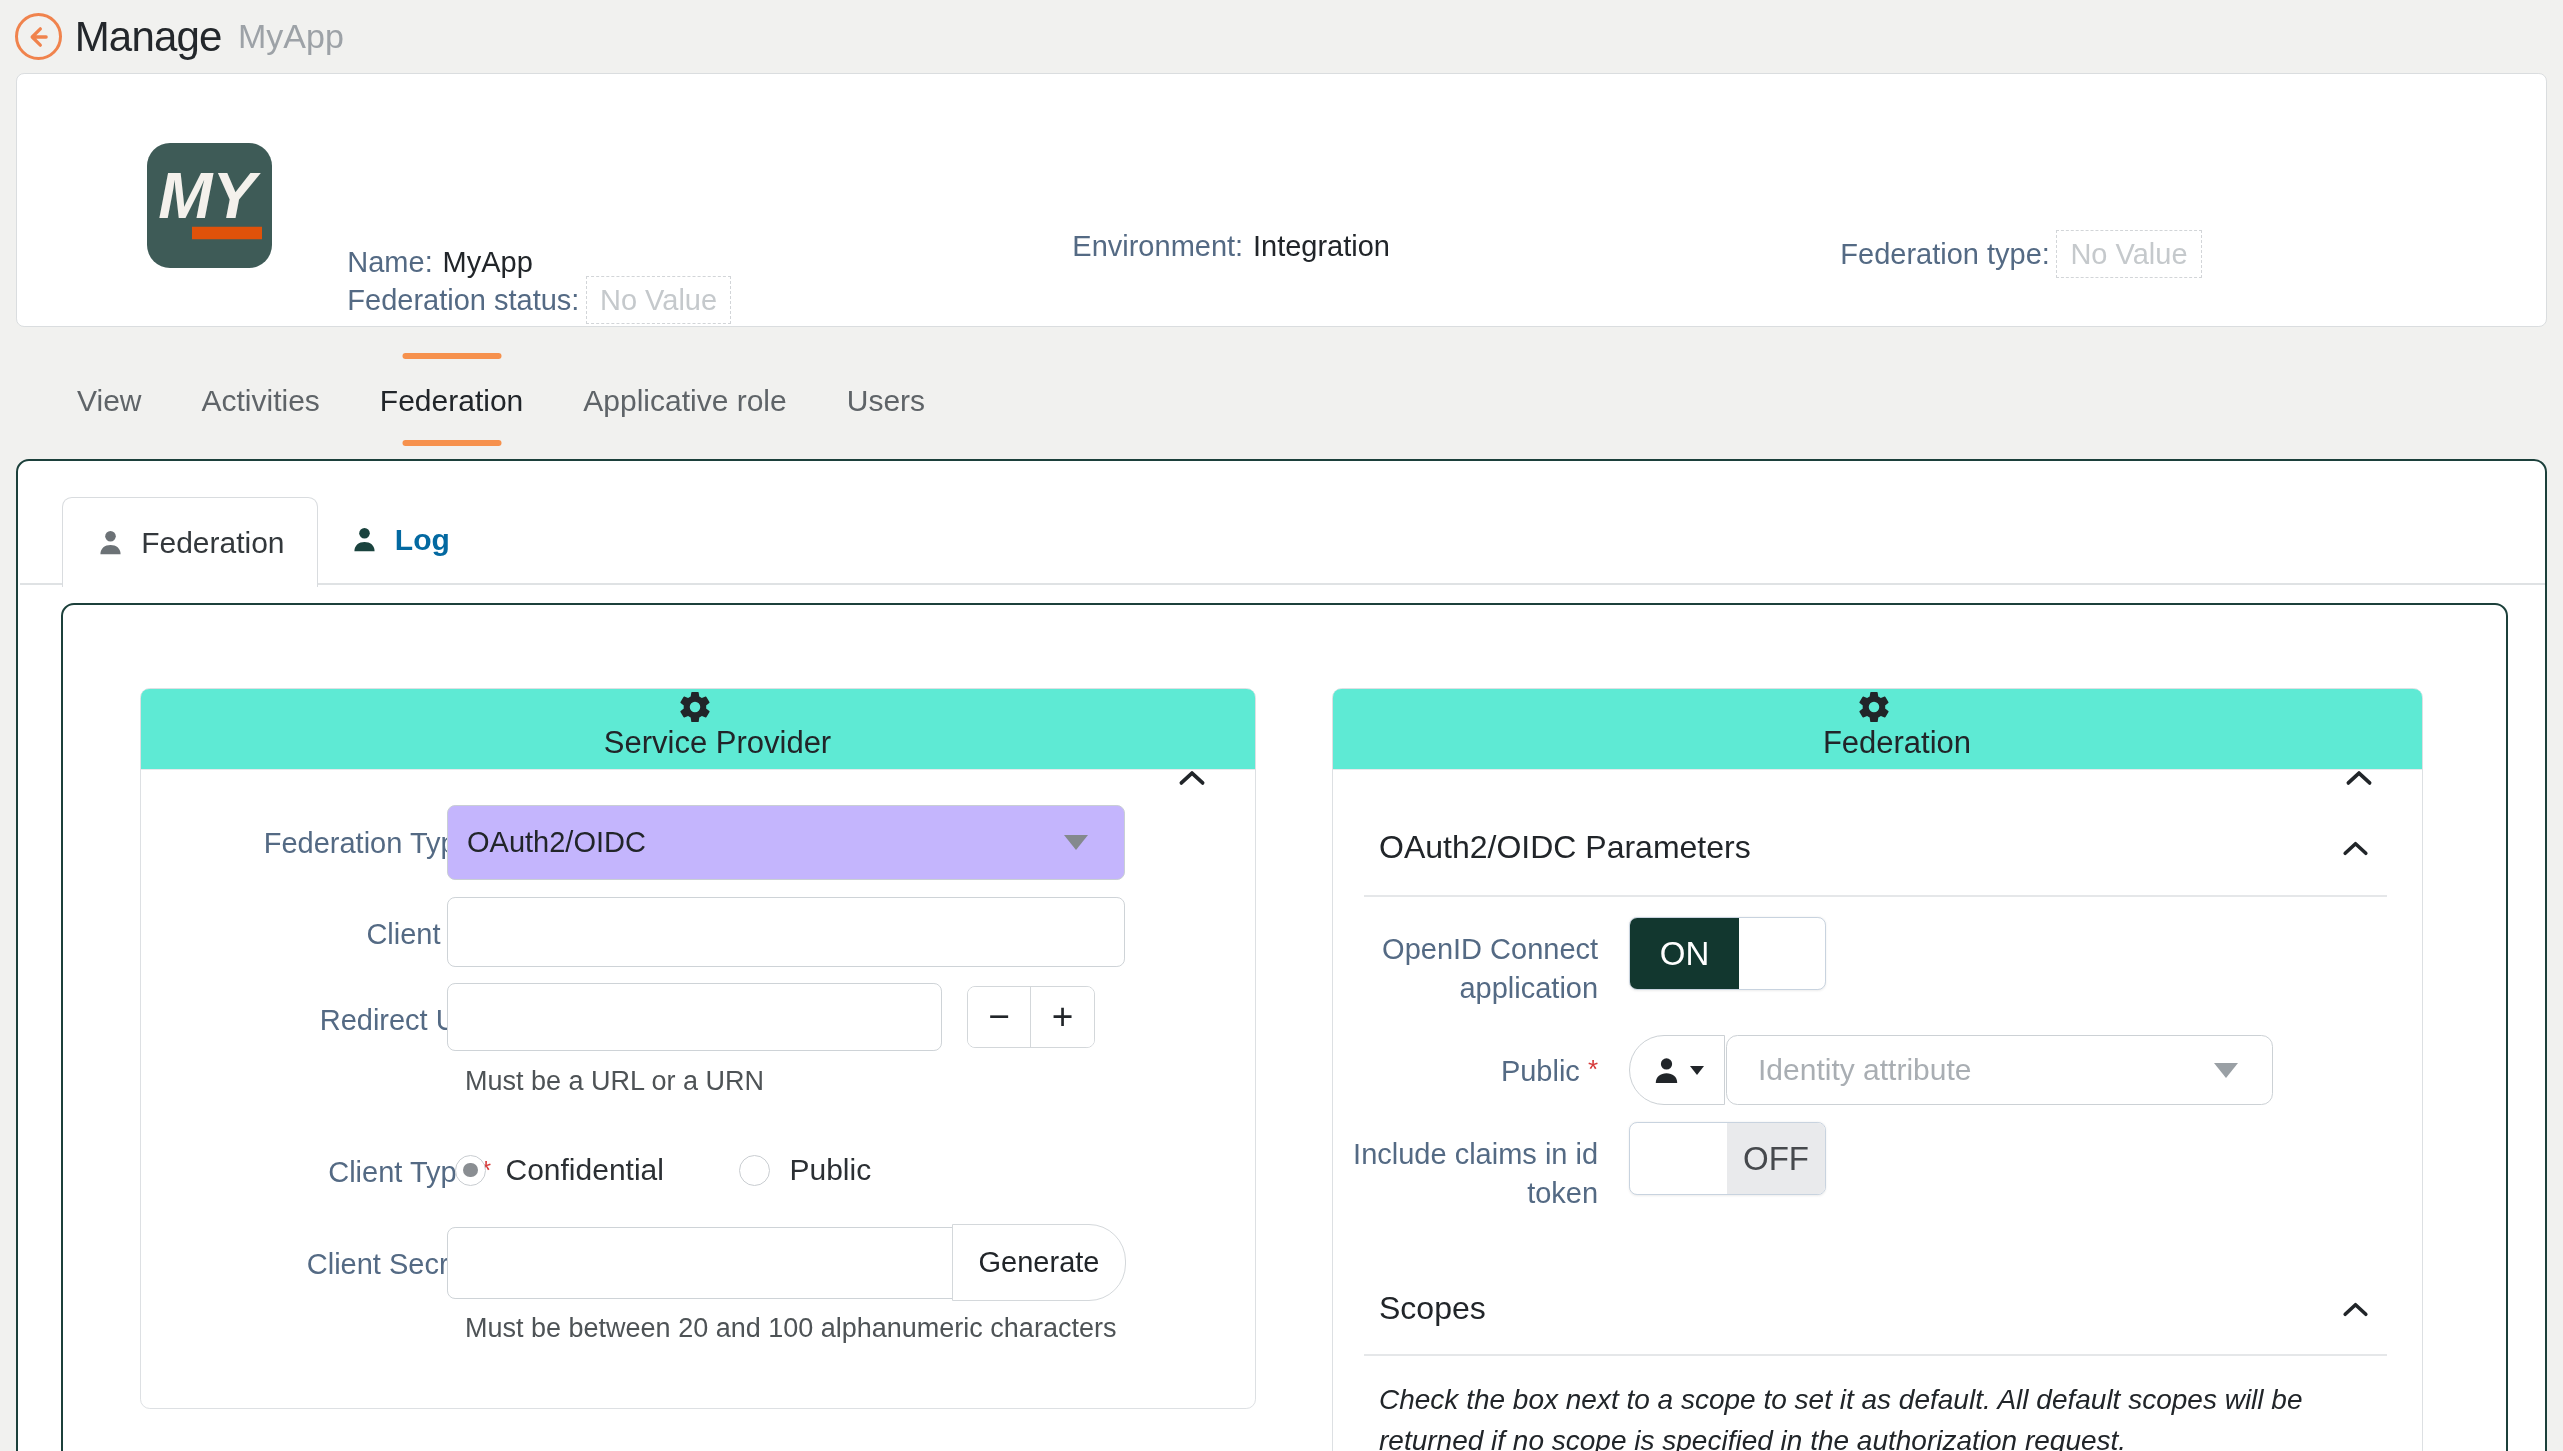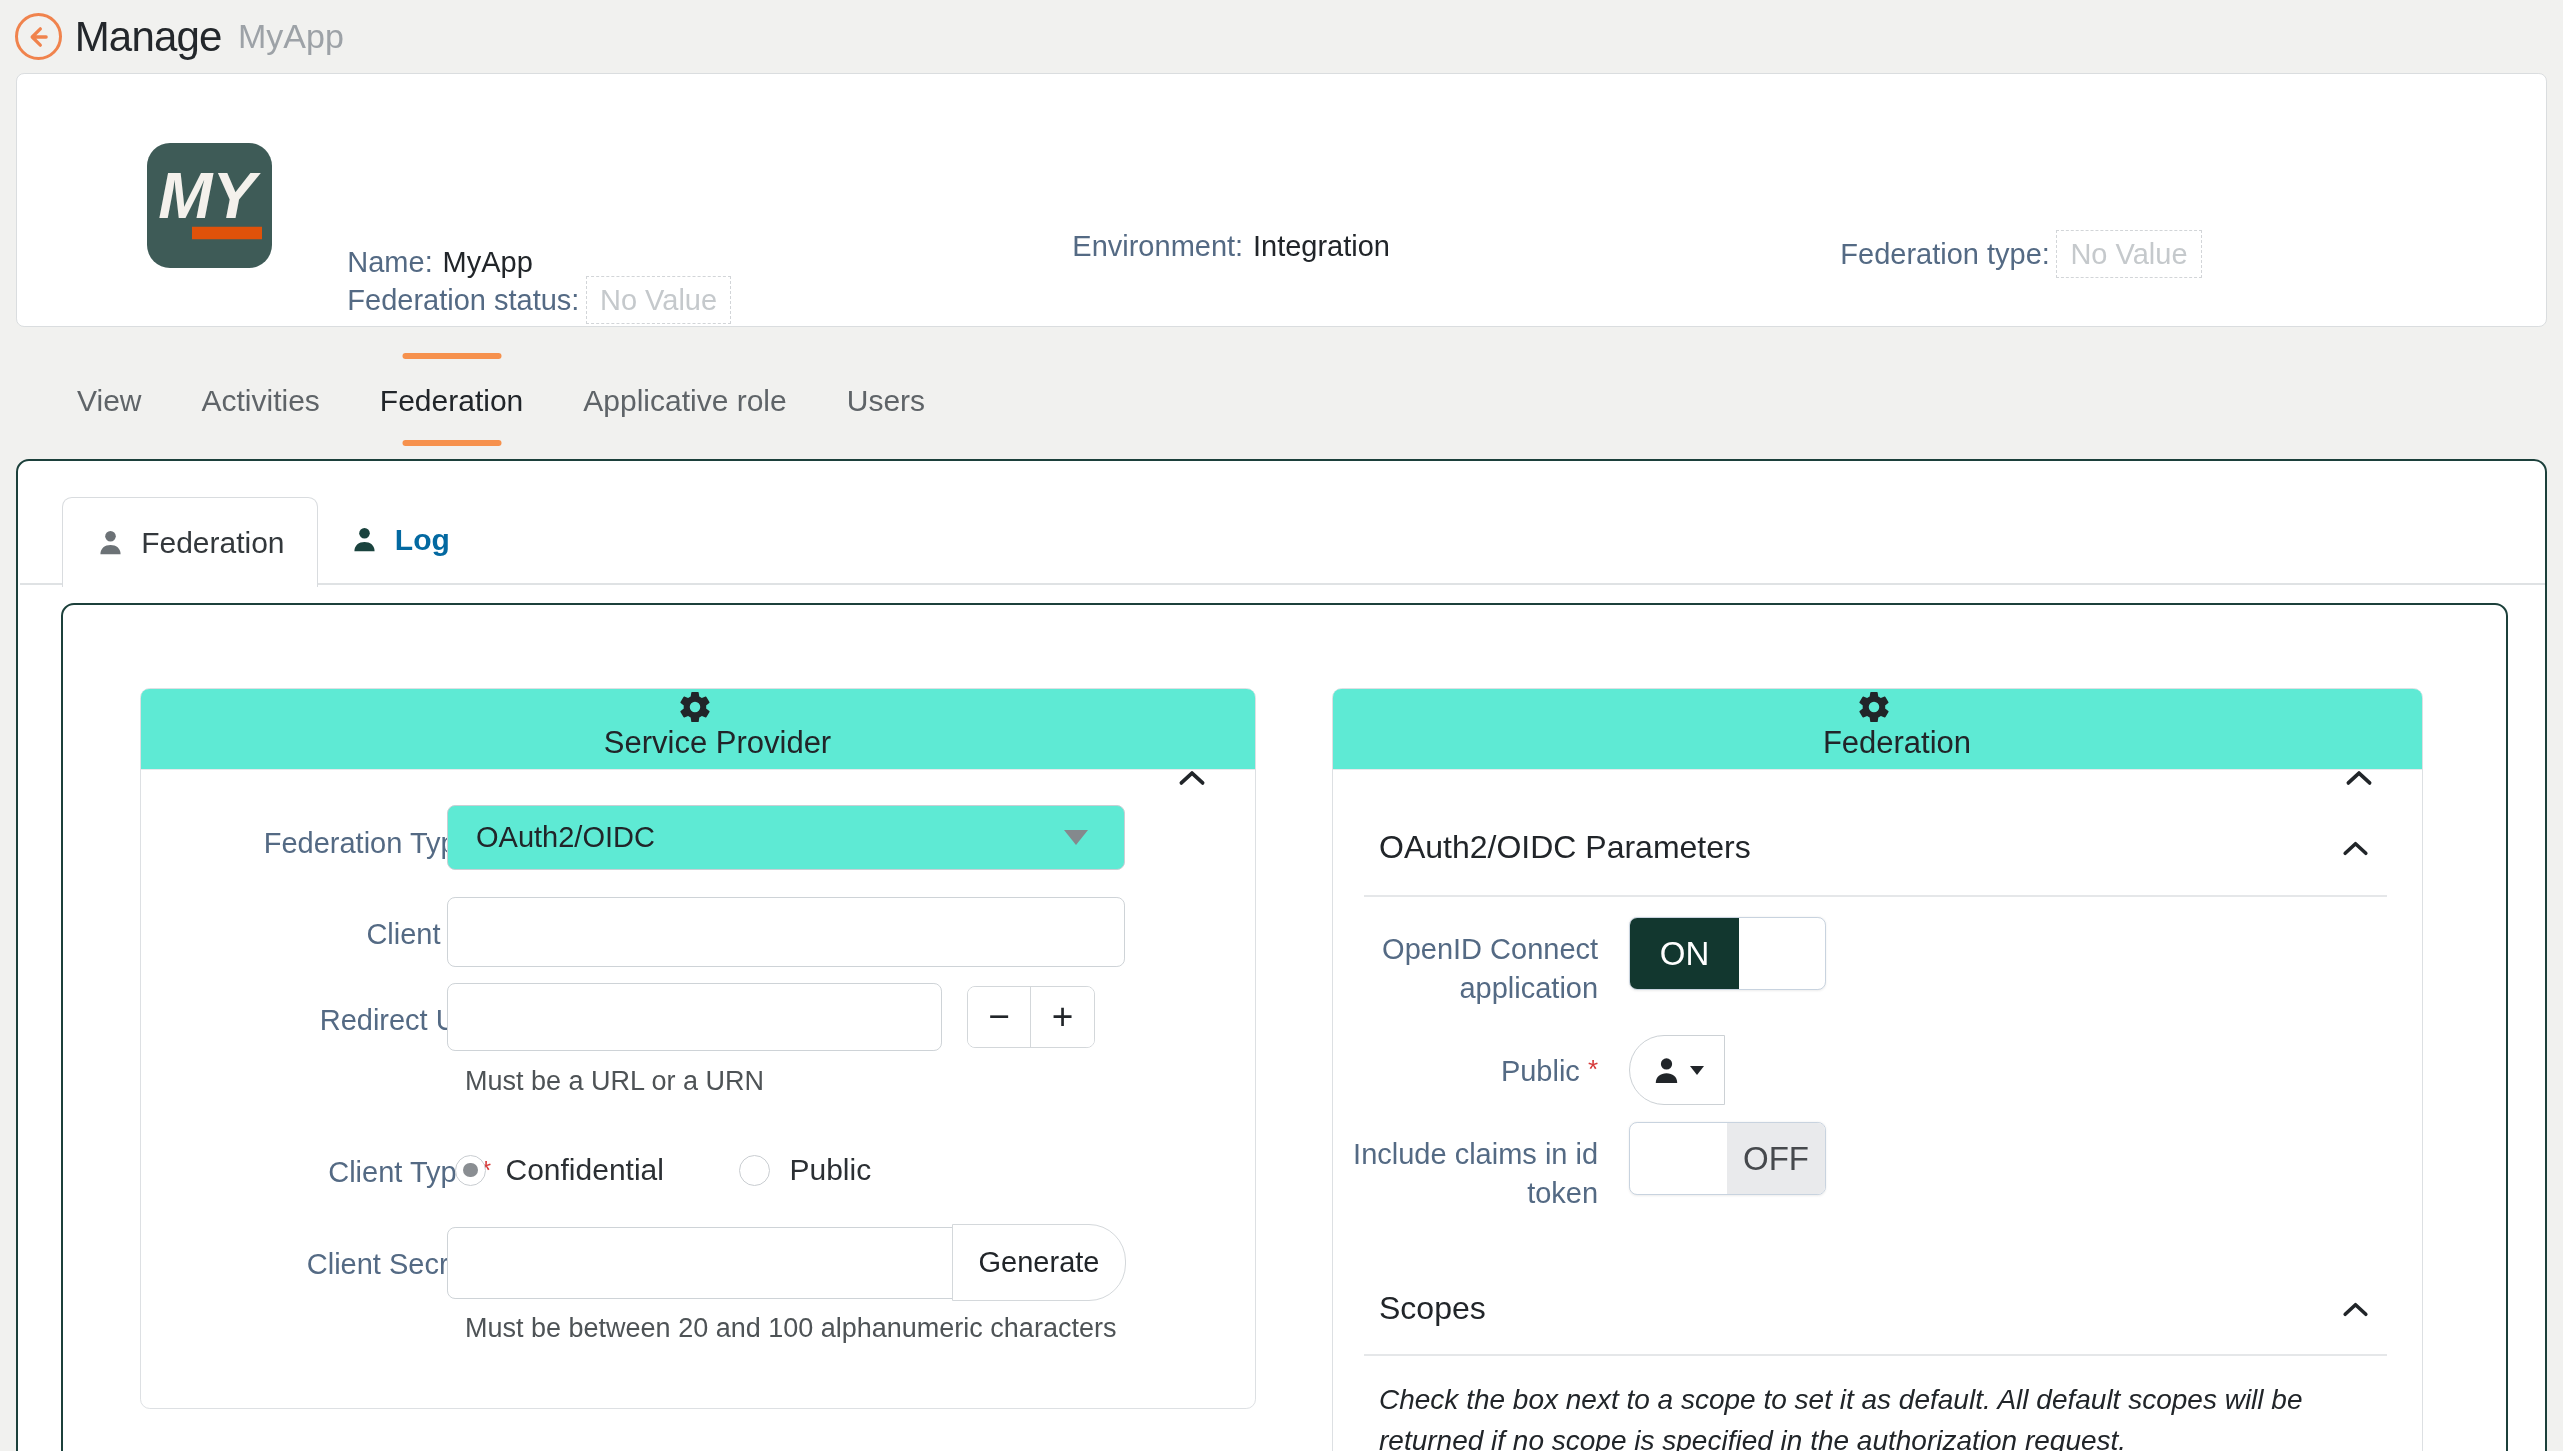--- a/index.html
+++ b/index.html
@@ -205,21 +205,21 @@
       <span class="chev" style="display:flex;">
         <svg width="34" height="34" viewBox="0 0 24 24">
             <path d="M4.5 15.5 12 8.5l7.5 7" stroke="#212529" stroke-width="2.6" fill="none" stroke-linecap="round" stroke-linejoin="round"></path>
           </svg>
       </span>
     </div>
 
     <div class="form-label" style="left:0; width:350px; top:137px;">
       <span>Federation Type</span><span class="req">*</span>
     </div>
-    <div class="select-box" style="position:absolute; left:306px; top:116px; width:678px; height:65px; background:#5eead4; border:1.6px solid #c9cfd4; padding-left:28px;">
+    <div class="select-box" style="position:absolute; left:306px; top:116px; width:678px; height:75px; background:#c4b5fd; border:1.6px solid #c9cfd4; padding-left:19px;">
       <span>OAuth2/OIDC</span>
       <span class="caret-down" style="position:absolute; right:36px;"></span>
     </div>
 
     <div class="form-label" style="left:0; width:350px; top:228px;">
       <span>Client Id</span><span class="req">*</span>
     </div>
     <input class="text-input" style="position: absolute; left: 306px; top: 208px; width: 678px; height: 70px;" value="">
 
     <div class="form-label" style="left:0; width:350px; top:314px;">
@@ -285,20 +285,24 @@
     </div>
     <div style="position:absolute; left:296px; top:346px; width:96px; height:70px; background:#fff; border:1.6px solid #ccd1d5; border-radius:35px 0 0 35px; display:flex; align-items:center; justify-content:center; gap:6.5px; cursor:pointer;">
       <span style="display:flex;">
         <svg width="33" height="33" viewBox="0 0 24 24" fill="#212529">
             <circle cx="12" cy="7.2" r="4.1"></circle>
             <path d="M4.2 21c0-4.5 3.5-7 7.8-7s7.8 2.5 7.8 7z"></path>
           </svg>
       </span>
       <span class="caret-down" style="border-left-width:7.3px; border-right-width:7.3px; border-top-width:9.8px; border-top-color:#212529;"></span>
     </div>
+    <div class="select-box" style="position:absolute; left:393px; top:346px; width:547px; height:70px; background:#fff; border:1.6px solid #ccd1d5; border-radius:11.4px; padding-left:31px;">
+      <span style="color:#a9aeb3; font-size:30px;">Identity attribute</span>
+      <span class="caret-down" style="position:absolute; right:34px; border-top-color:#9aa0a5;"></span>
+    </div>
 
     <div class="form-label" style="left:4.1px; width:261px; top:446px; line-height:1.35;">Include claims in id token</div>
     <div class="toggle" style="left:296px; top:433px;">
       <span class="toggle-off-seg">OFF</span>
     </div>
 
     <div class="section-heading" style="left:46px; top:601px;">Scopes</div>
     <span style="position:absolute; right:50px; top:604px; display:flex;">
       <svg width="33" height="33" viewBox="0 0 24 24">
           <path d="M4.5 15.5 12 8.5l7.5 7" stroke="#212529" stroke-width="2.6" fill="none" stroke-linecap="round" stroke-linejoin="round"></path>

